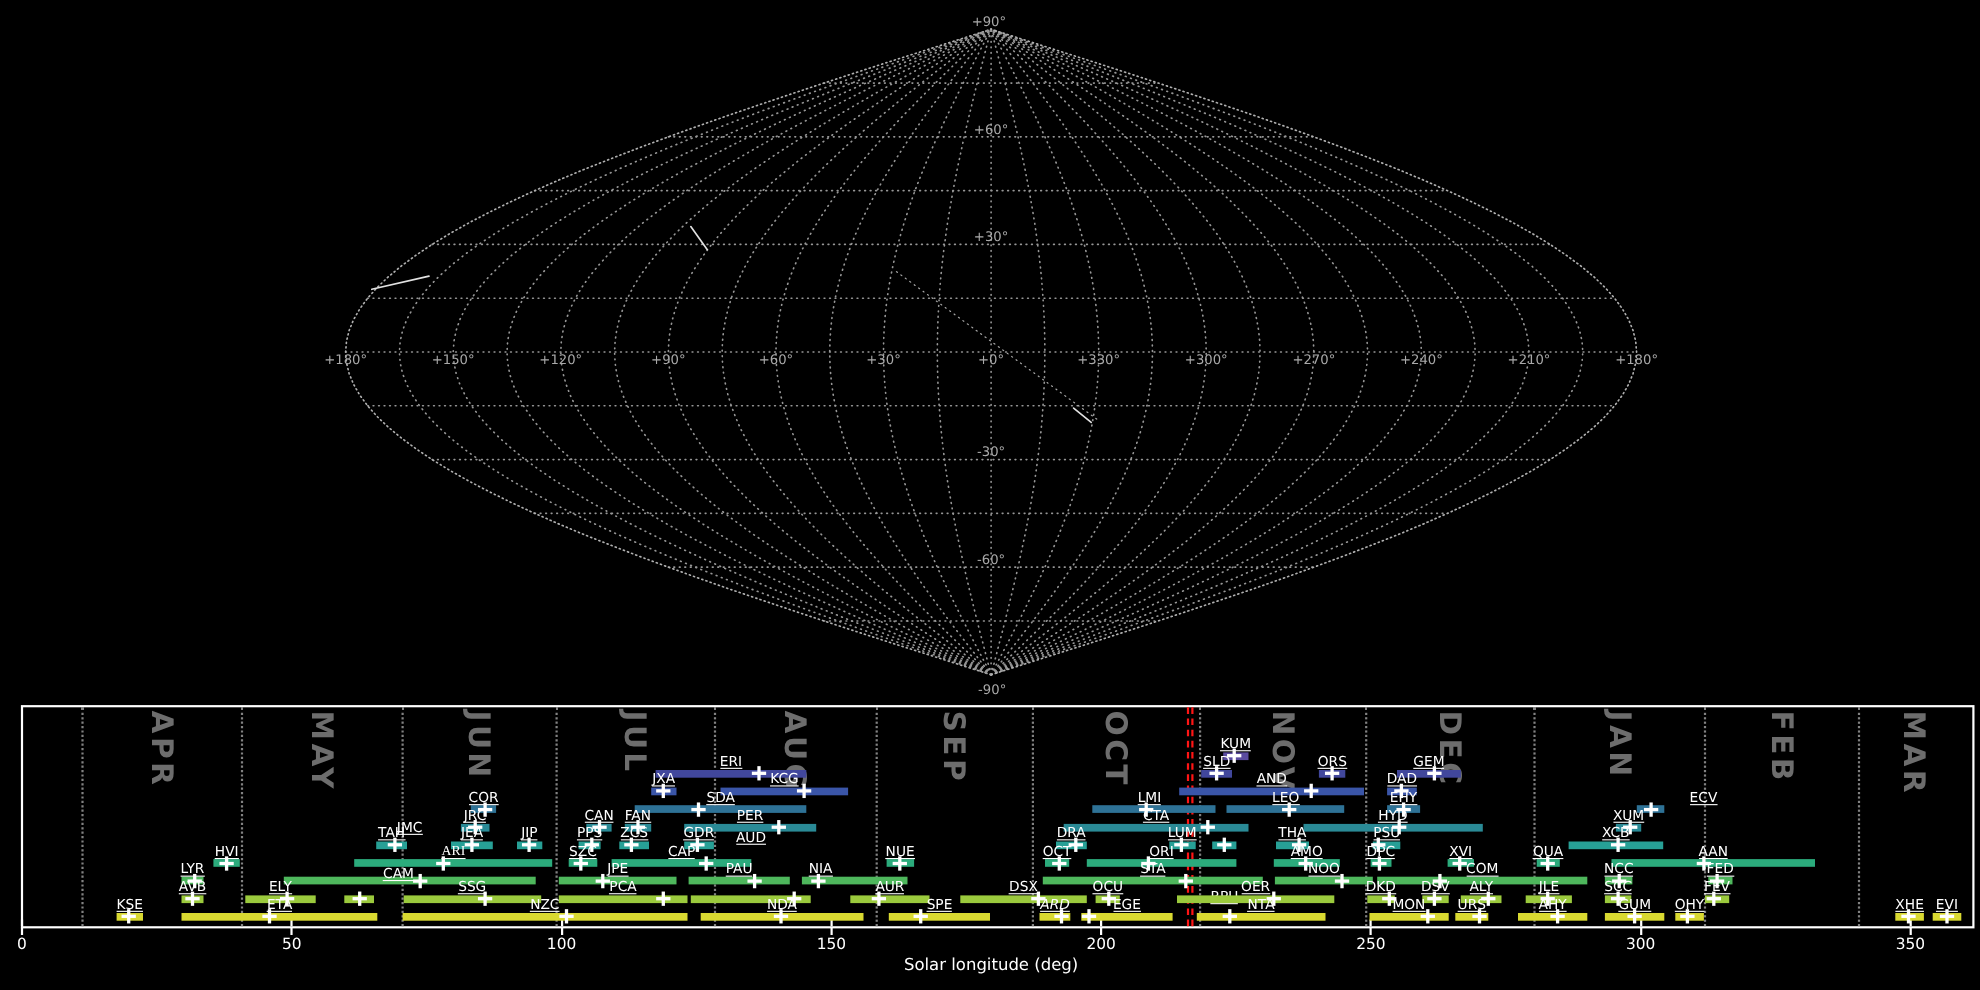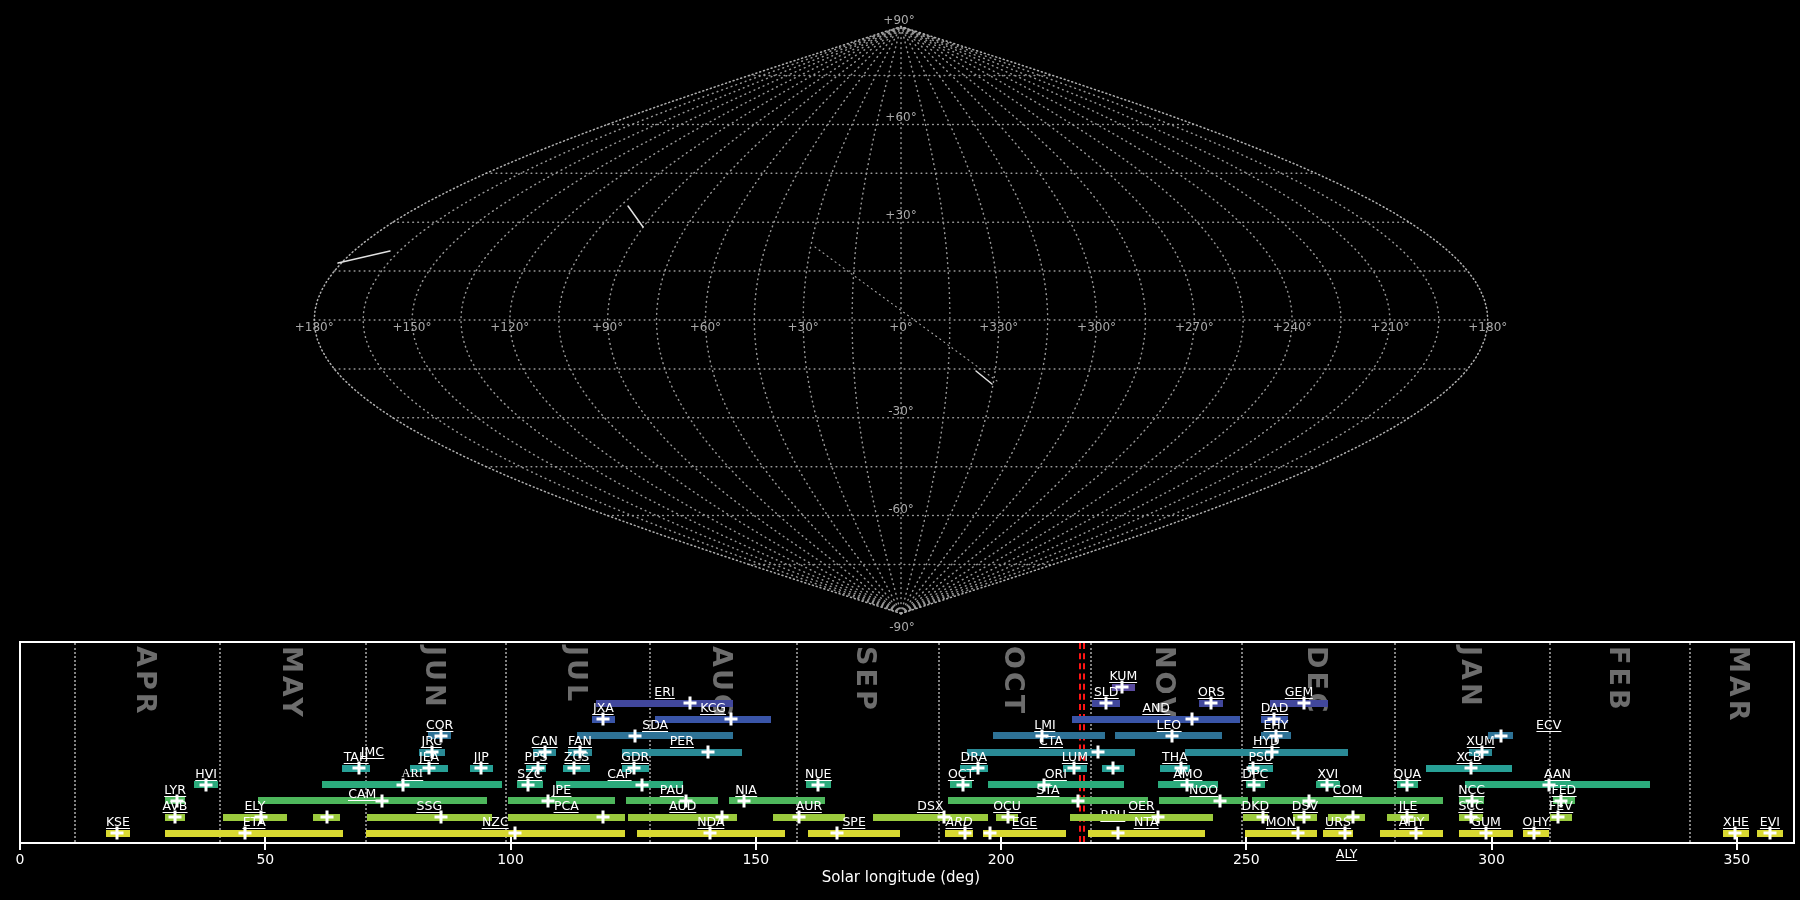--- a/index.html
+++ b/index.html
@@ -330,42 +330,42 @@
       <div class="bar" style="left:312.8px;top:813.5px;width:27.0px;background:#9bca3d;"></div>
       <span class="shl" style="left:326.3px;top:787px;margin-left:36px;">CAM</span>
       <div class="cross" style="left:327.1px;top:817px;"></div>
       <div class="bar" style="left:366.8px;top:813.5px;width:125.1px;background:#9bca3d;"></div>
       <span class="shl" style="left:429.3px;top:799px;">SSG</span>
       <div class="cross" style="left:440.8px;top:817px;"></div>
       <div class="bar" style="left:508.0px;top:813.5px;width:116.7px;background:#9bca3d;"></div>
       <span class="shl" style="left:566.4px;top:799px;">PCA</span>
       <div class="cross" style="left:603.2px;top:817px;"></div>
       <div class="bar" style="left:628.2px;top:813.5px;width:108.9px;background:#9bca3d;"></div>
-      <span class="shl" style="left:682.7px;top:799px;">AUD</span>
+      <span class="shl" style="left:682.7px;top:754px;">AUD</span>
       <div class="cross" style="left:721.9px;top:817px;"></div>
       <div class="bar" style="left:772.9px;top:813.5px;width:72.1px;background:#9bca3d;"></div>
       <span class="shl" style="left:809.0px;top:799px;">AUR</span>
       <div class="cross" style="left:798.9px;top:817px;"></div>
       <div class="bar" style="left:873.0px;top:813.5px;width:114.8px;background:#9bca3d;"></div>
       <span class="shl" style="left:930.4px;top:799px;">DSX</span>
       <div class="cross" style="left:944.1px;top:817px;"></div>
       <div class="bar" style="left:996.1px;top:813.5px;width:22.1px;background:#9bca3d;"></div>
       <span class="shl" style="left:1007.1px;top:799px;">OCU</span>
       <div class="cross" style="left:1007.9px;top:817px;"></div>
       <div class="bar" style="left:1070.2px;top:813.5px;width:142.7px;background:#9bca3d;"></div>
       <span class="shl" style="left:1141.5px;top:799px;">OER</span>
       <div class="cross" style="left:1158.0px;top:817px;"></div>
       <div class="bar" style="left:1242.8px;top:813.5px;width:25.0px;background:#9bca3d;"></div>
       <span class="shl" style="left:1255.3px;top:799px;">DKD</span>
       <div class="cross" style="left:1262.9px;top:817px;"></div>
       <div class="bar" style="left:1292.8px;top:813.5px;width:24.0px;background:#9bca3d;"></div>
       <span class="shl" style="left:1304.9px;top:799px;">DSV</span>
       <div class="cross" style="left:1304.1px;top:817px;"></div>
       <div class="bar" style="left:1328.2px;top:813.5px;width:36.8px;background:#9bca3d;"></div>
-      <span class="shl" style="left:1346.6px;top:799px;margin-top:48px;">ALY</span>
+      <span class="shl" style="left:1346.6px;top:799px;">ALY</span>
       <div class="cross" style="left:1353.2px;top:817px;"></div>
       <div class="bar" style="left:1387.0px;top:813.5px;width:42.2px;background:#9bca3d;"></div>
       <span class="shl" style="left:1408.1px;top:799px;">JLE</span>
       <div class="cross" style="left:1407.1px;top:817px;"></div>
       <div class="bar" style="left:1459.1px;top:813.5px;width:24.0px;background:#9bca3d;"></div>
       <span class="shl" style="left:1471.1px;top:799px;">SCC</span>
       <div class="cross" style="left:1470.9px;top:817px;"></div>
       <div class="bar" style="left:1549.9px;top:813.5px;width:22.1px;background:#9bca3d;"></div>
       <span class="shl" style="left:1560.9px;top:799px;">FEV</span>
       <div class="cross" style="left:1558.2px;top:817px;"></div>

